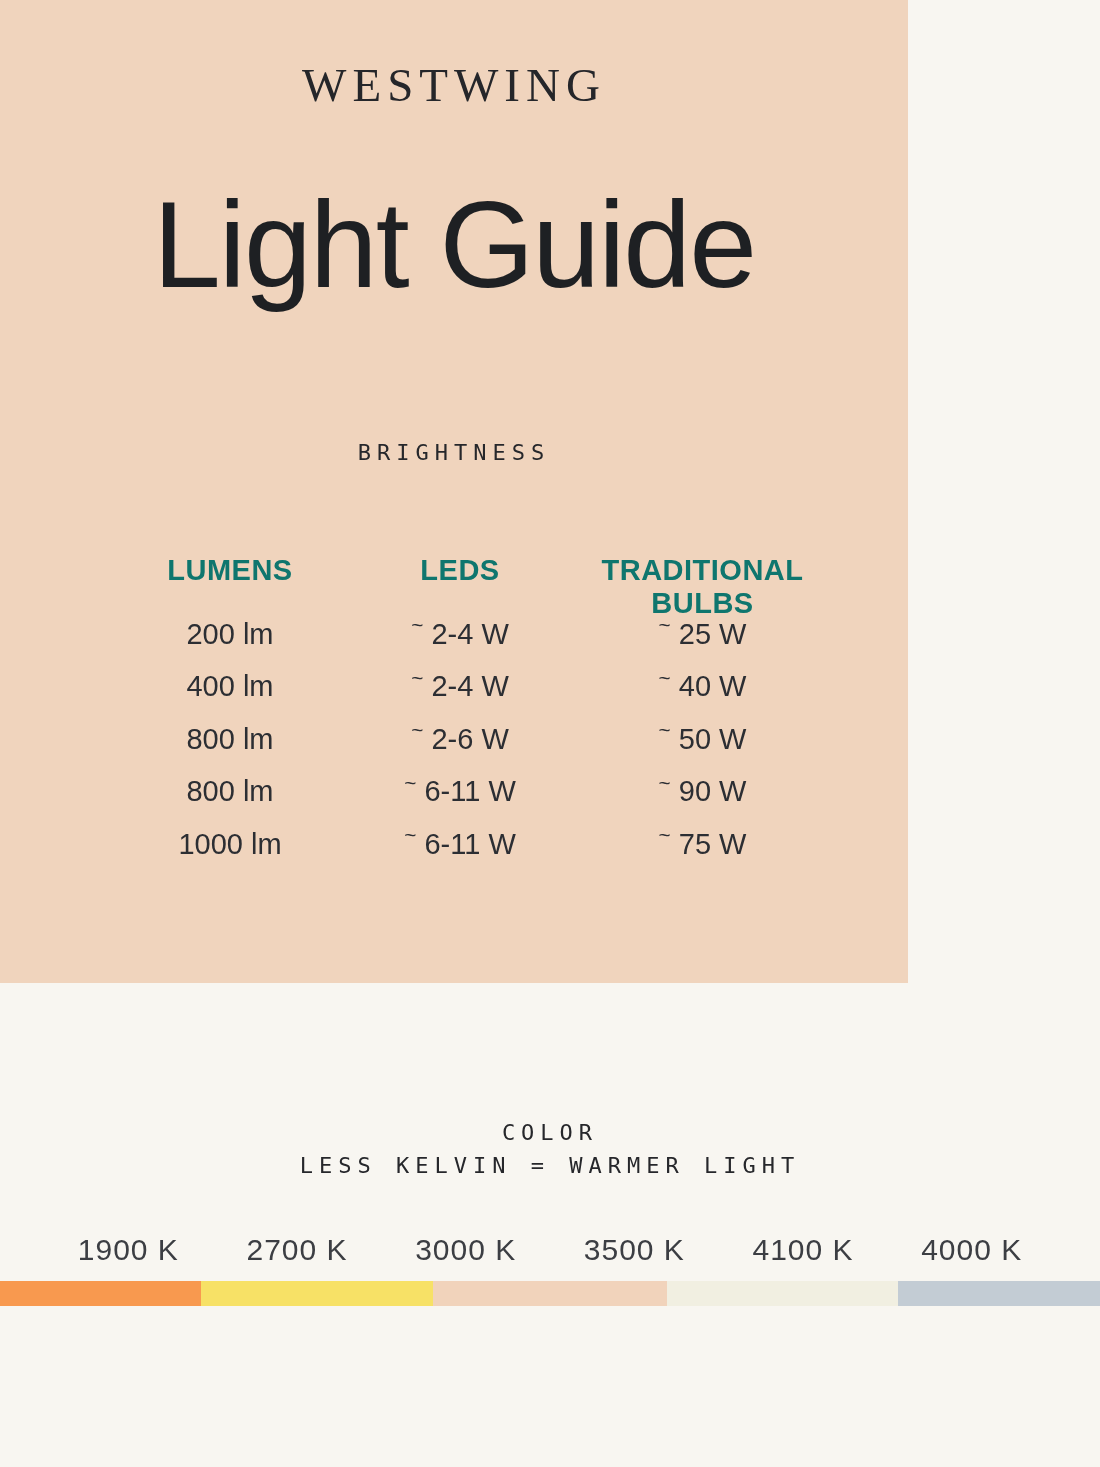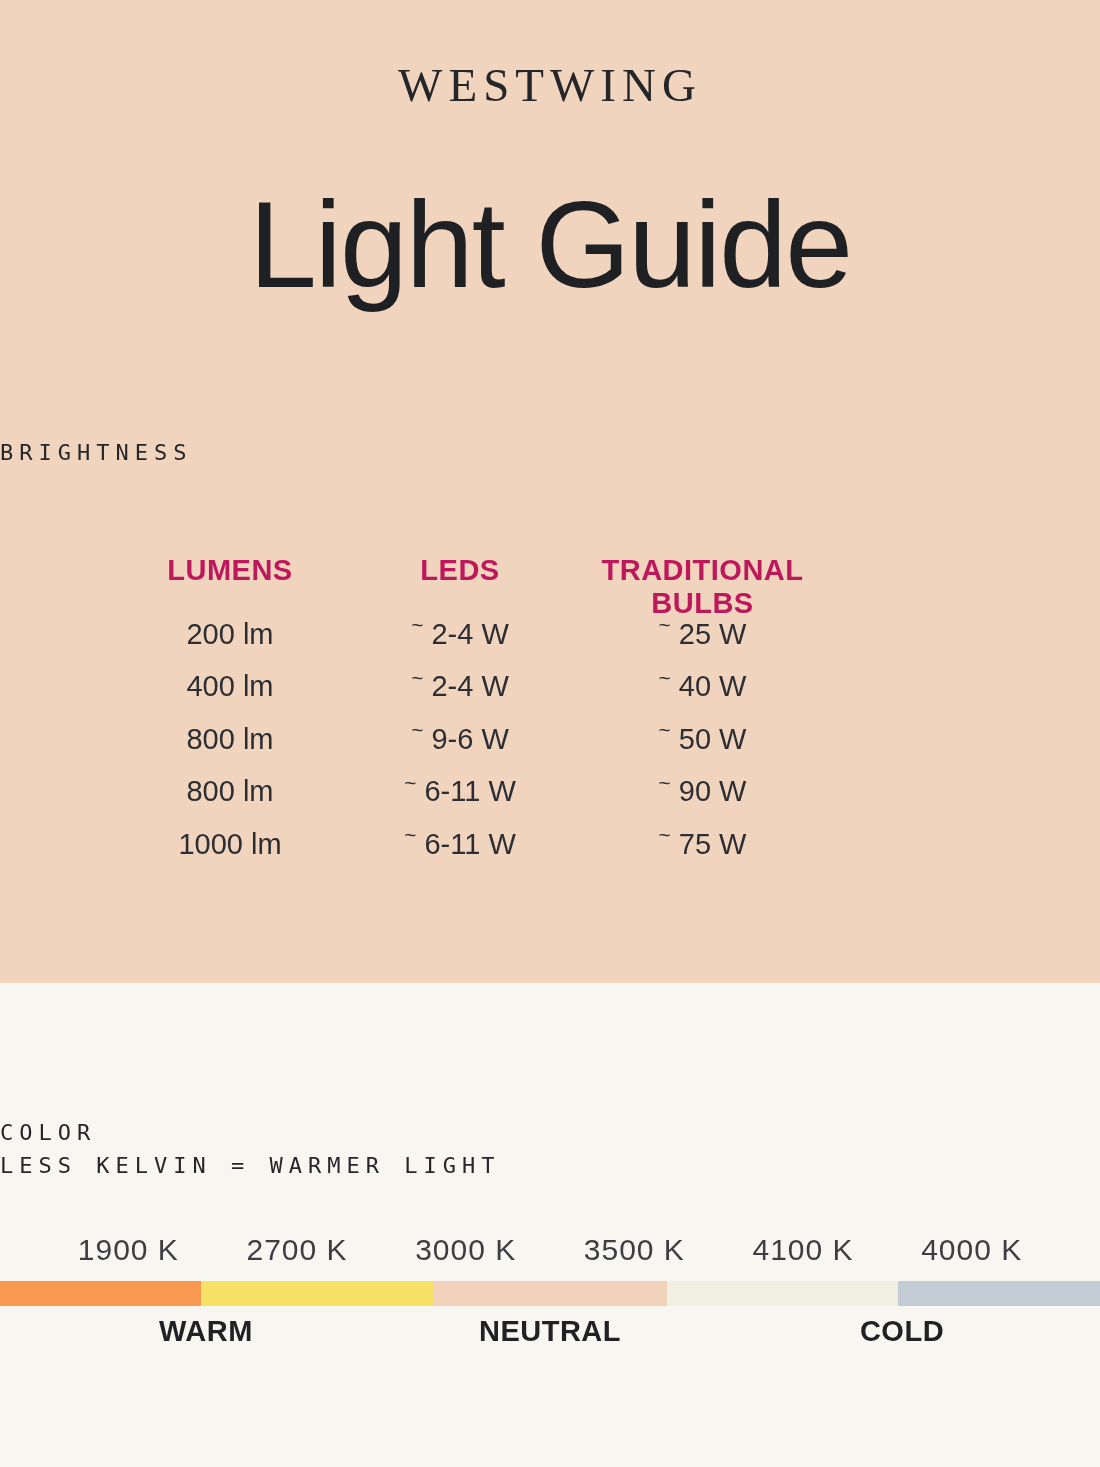--- a/index.html
+++ b/index.html
@@ -9,62 +9,63 @@
     width: 1100px;
     height: 1467px;
     position: relative;
     background: #F8F6F1;
   }
   .page { width: 1100px; height: 1467px; position: relative; overflow: hidden; }
 
   
   .section-top {
     position: absolute; top: 0; left: 0;
-    width: 1100px; height: 983px;
+    width: 908px; height: 983px;
     background: #F0D4BD;
   }
   .brand-logo {
     position: absolute; top: 60px; left: 0; width: 100%;
     text-align: center;
     font-family: "Liberation Serif", serif;
     font-size: 47px; line-height: 1.1;
     letter-spacing: 6px;
     color: #25262A;
   }
   .page-title {
     position: absolute; top: 178px; left: 0; width: 100%;
     text-align: center;
     font-family: "Liberation Sans", sans-serif;
     font-size: 122px; line-height: 1.1; font-weight: 400;
     letter-spacing: -2px;
     color: #1E2023;
   }
   .mono-head {
     position: absolute; left: 0; width: 100%;
+    text-align: center;
     font-family: "DejaVu Sans Mono", "Liberation Mono", monospace;
     font-size: 22px; line-height: 33px;
     letter-spacing: 6px;
     color: #26272B;
   }
   .mono-head .mono-line { display: block; }
   .brightness-head { top: 436px; }
 
   
   .lumens-table {
     position: absolute; top: 554px; left: 130px; width: 805px;
   }
   .t-row {
     display: grid;
     grid-template-columns: 200px 200px 315px;
     column-gap: 0;
   }
   .t-row > :nth-child(2) { margin-left: 60px; }
   .t-row > :nth-child(3) { margin-left: 30px; }
   .t-head .t-cell {
-    font-size: 29px; font-weight: 700; color: #be185d;
+    font-size: 29px; font-weight: 700; color: #0f766e;
     letter-spacing: 0.5px;
     height: 40px;
     margin-bottom: 14px;
   }
   .t-cell { text-align: center; }
   .t-data .t-cell {
     font-size: 29px; font-weight: 400; color: #2C2E33;
     height: 52.5px;
     display: flex; align-items: center; justify-content: center;
   }
@@ -157,21 +158,21 @@
         <div class="t-cell">
             <span class="approx">~</span>
             <span>40 W</span>
           </div>
       </div>
 
       <div class="t-row t-data">
         <div class="t-cell">800 lm</div>
         <div class="t-cell">
             <span class="approx">~</span>
-            <span>9-6 W</span>
+            <span>2-6 W</span>
           </div>
         <div class="t-cell">
             <span class="approx">~</span>
             <span>50 W</span>
           </div>
       </div>
 
       <div class="t-row t-data">
         <div class="t-cell">800 lm</div>
         <div class="t-cell">
@@ -216,20 +217,15 @@
     </div>
 
     <div class="kelvin-bar">
       <div class="kelvin-seg" style="width:18.3%;background-color:#F8994F"></div>
       <div class="kelvin-seg" style="width:21.1%;background-color:#F7E166"></div>
       <div class="kelvin-seg" style="width:21.2%;background-color:#F1D3BB"></div>
       <div class="kelvin-seg" style="width:21.0%;background-color:#F1EFE1"></div>
       <div class="kelvin-seg" style="width:18.4%;background-color:#C3CCD4"></div>
     </div>
 
-    <div class="temp-labels">
-      <span class="temp-label temp-warm">WARM</span>
-      <span class="temp-label temp-neutral">NEUTRAL</span>
-      <span class="temp-label temp-cold">COLD</span>
-    </div>
 
   </div>
 </div>
 
 </body></html>

